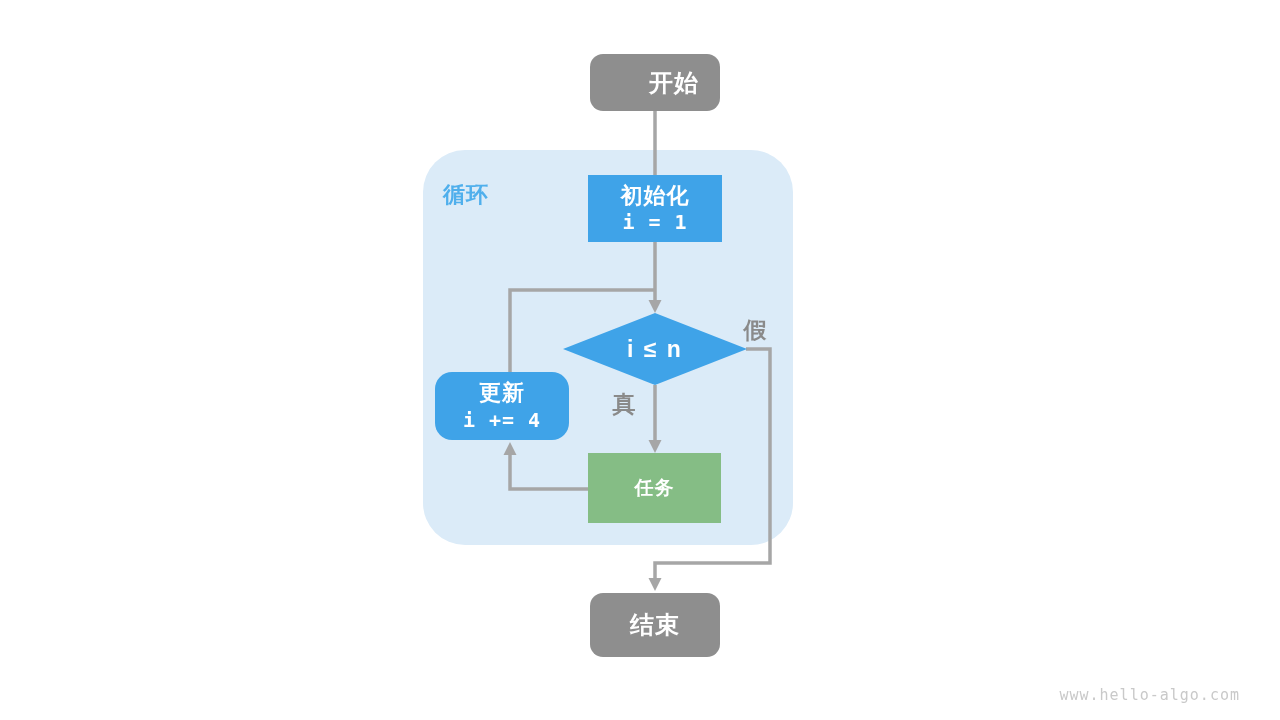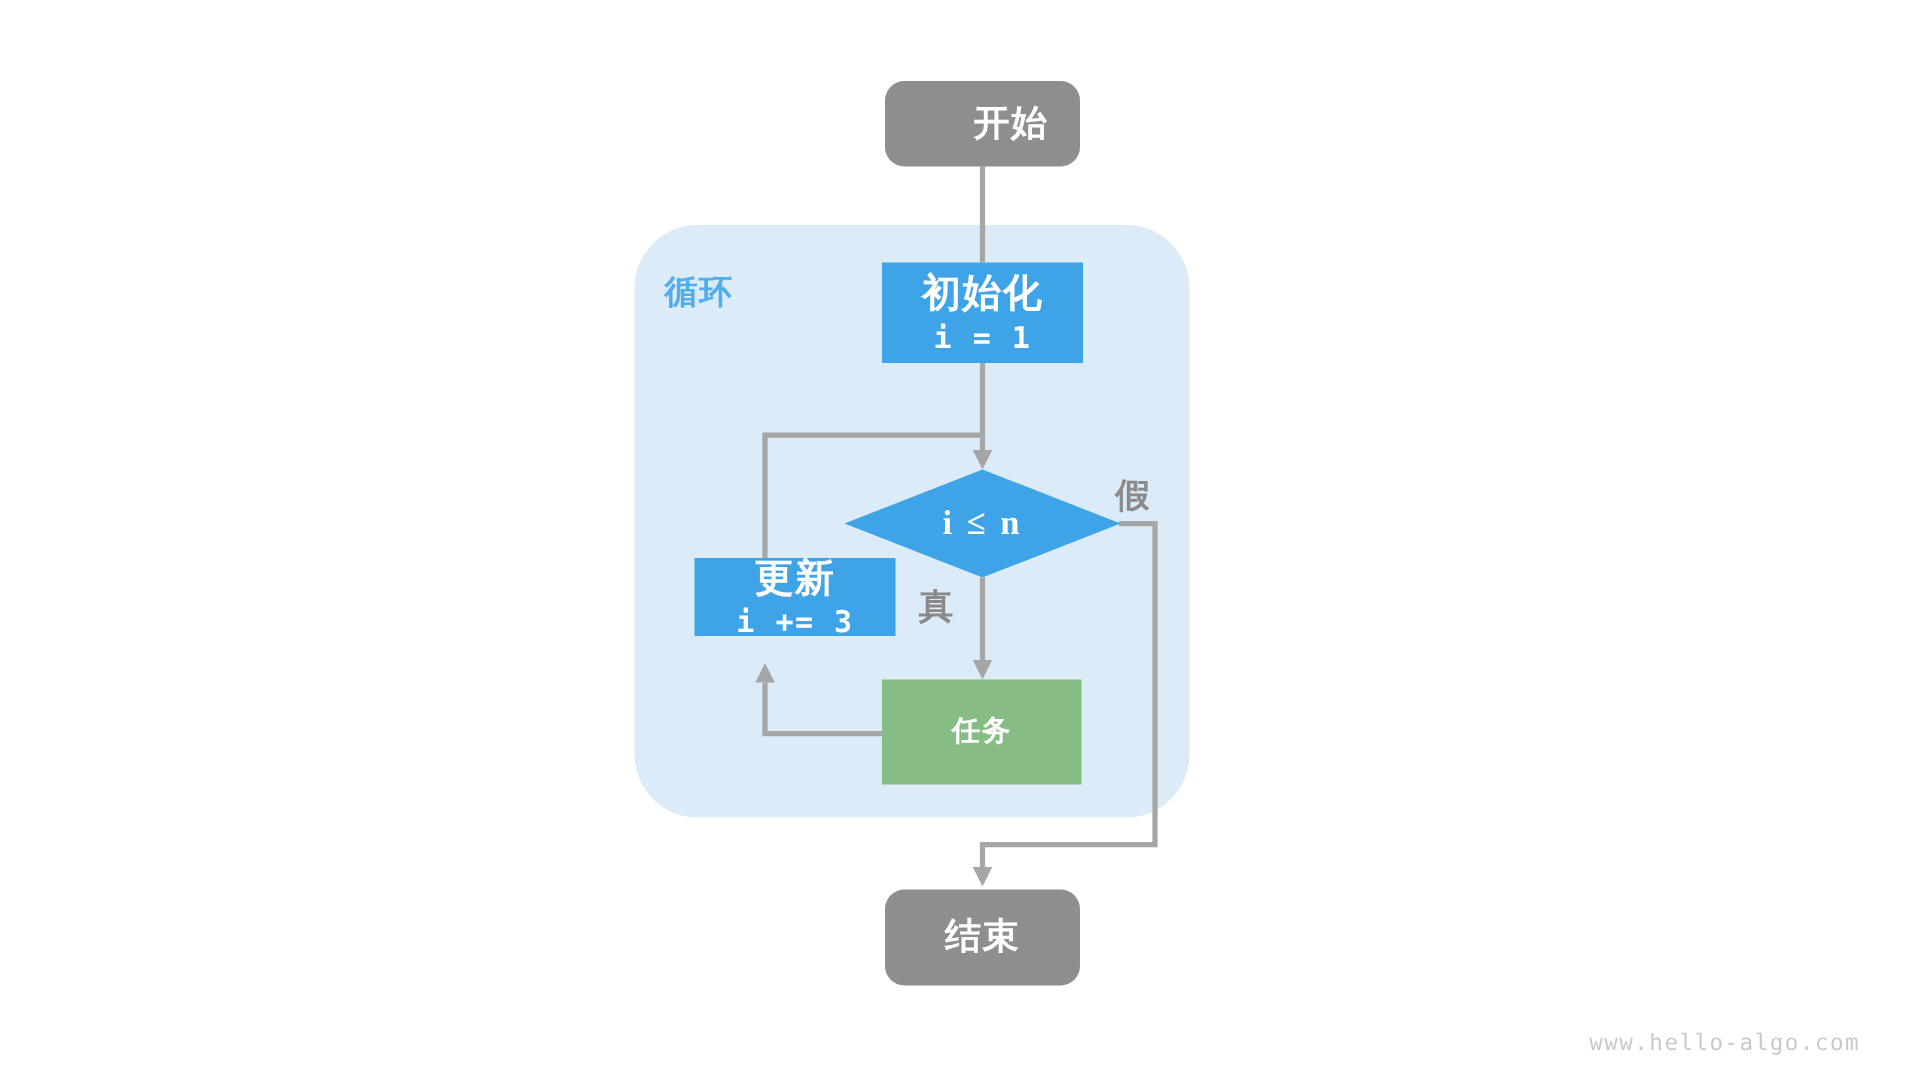--- a/index.html
+++ b/index.html
@@ -31,42 +31,42 @@
   svg.wires{position:absolute;left:0;top:0;width:1280px;height:720px;}
   svg.wires path{fill:none;stroke:var(--line_gray);stroke-width:3.5px;}
   svg.wires polygon.arrowhead{fill:var(--line_gray);stroke:none;}
   svg.wires polygon.diamond-shape{fill:var(--node_blue);stroke:none;}
 
   .node{
     position:absolute;display:flex;flex-direction:column;
     align-items:center;justify-content:center;color:#ffffff;
   }
   .node .node-title{
-    font-size:26px;font-weight:bold;line-height:1.25;letter-spacing:1px;
+    font-size:22px;font-weight:bold;line-height:1.25;letter-spacing:1px;
   }
   .node .node-code{
     font-family:"DejaVu Sans Mono","Liberation Mono",monospace;
     font-size:20px;font-weight:bold;line-height:1.3;letter-spacing:1px;text-align:right;
   }
   .node-terminal{
     background:var(--node_gray);border-radius:13px;
     left:590px;width:130px;height:57px;
   }
   .node-terminal .node-title{font-size:24px;}
   #node-start{top:54px;padding-left:38px;}
   #node-end{top:593px;height:64px;}
   #node-init{left:588px;top:175px;width:134px;height:67px;background:var(--node_blue);}
-  #node-update{left:463px;top:372px;width:134px;height:52px;background:var(--node_blue);}
+  #node-update{left:435px;top:372px;width:134px;height:68px;background:var(--node_blue);border-radius:17px;}
   #node-task{left:588px;top:453px;width:133px;height:70px;background:var(--node_green);}
   #node-task .node-title{font-size:19px;}
 
   .diamond-text{
     position:absolute;left:563px;top:313px;width:184px;height:72px;
     display:flex;align-items:center;justify-content:center;
-    color:#ffffff;font-family:Liberation Serif, serif;
+    color:#ffffff;font-family:Liberation Sans, sans-serif;
     font-size:23px;font-weight:bold;letter-spacing:2px;
   }
 
   .edge-label{
     position:absolute;width:50px;text-align:center;
     font-size:23px;font-weight:bold;color:var(--edge_label_gray);
   }
   #label-true{left:599px;top:389px;}
   #label-false{left:730px;top:315px;}
 
@@ -111,21 +111,21 @@
 
   <div class="node" id="node-init">
     <span class="node-title">初始化</span>
     <span class="node-code">i = 1</span>
   </div>
 
   <div class="diamond-text">i ≤ n</div>
 
   <div class="node" id="node-update">
     <span class="node-title">更新</span>
-    <span class="node-code">i += 3</span>
+    <span class="node-code">i += 4</span>
   </div>
 
   <div class="node" id="node-task">
     <span class="node-title">任务</span>
   </div>
 
   <div class="node node-terminal" id="node-end">
     <span class="node-title">结束</span>
   </div>
 

